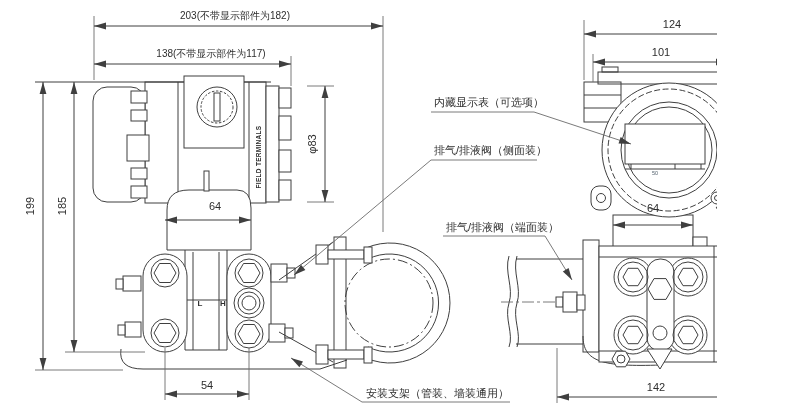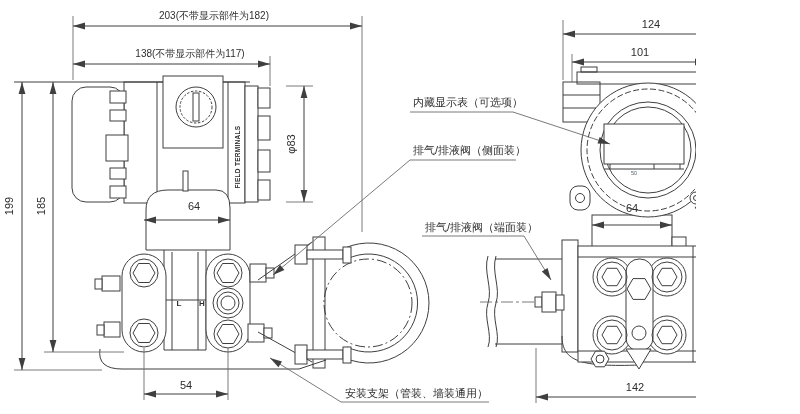--- a/index.html
+++ b/index.html
@@ -1,16 +1,16 @@
 <!DOCTYPE html>
 <html><head>
 <meta charset="utf-8">
 <style>
   html,body{margin:0;padding:0;background:#ffffff;}
-  .stage{width:696px;height:414px;background:#ffffff;overflow:hidden;position:relative;}
+  .stage{width:696px;height:414px;background:#ffffff;overflow:hidden;position:relative;margin-left:21px;}
   svg{display:block;}
   .s{stroke:#3f3f3f;stroke-width:1;fill:none;}
   .sw{stroke:#3f3f3f;stroke-width:1;fill:#ffffff;}
   .thin{stroke:#6b6b6b;stroke-width:0.9;fill:none;}
   text{fill:#2e2e2e;font-family:"Liberation Sans","DejaVu Sans",sans-serif;}
   .dim{font-size:11px;}
   .dimcjk{font-size:10px;}
   .lbl{font-size:11px;}
   .mark{font-size:8px;font-weight:bold;}
   .ft{font-size:6.5px;font-weight:bold;letter-spacing:0.3px;}

